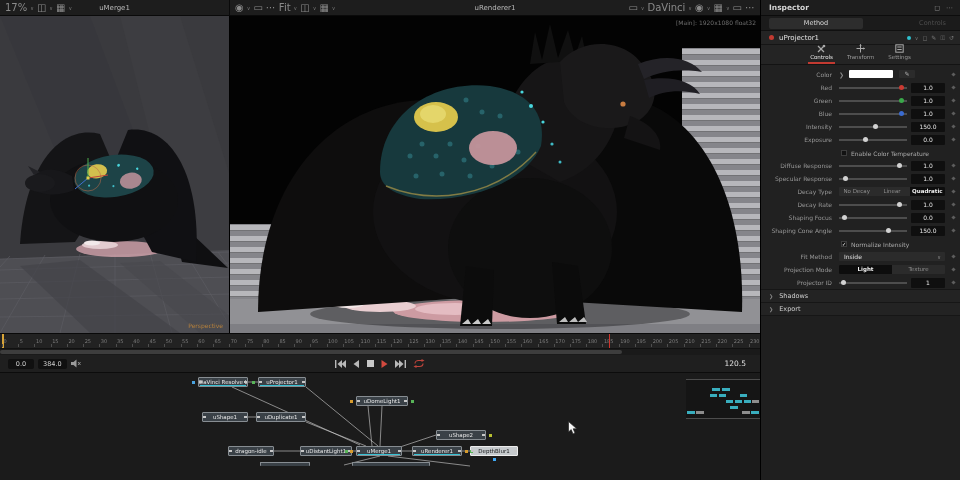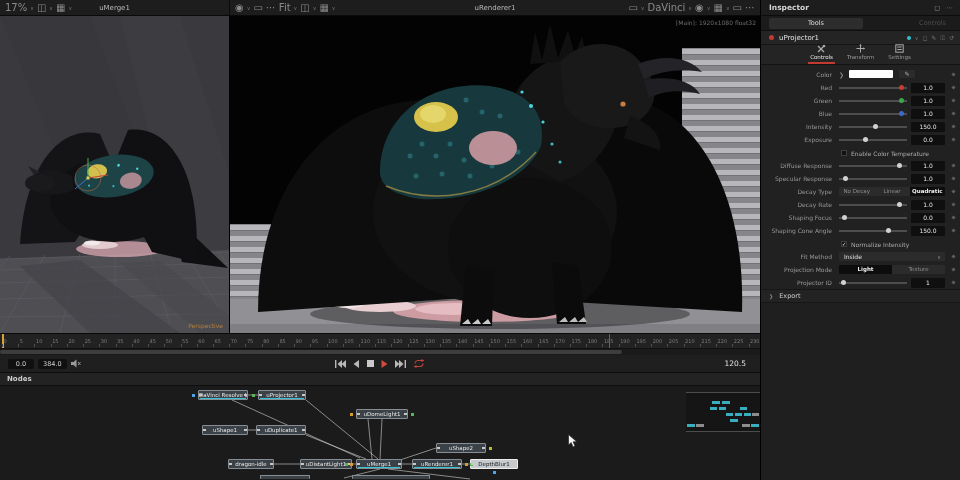--- a/index.html
+++ b/index.html
@@ -411,23 +411,20 @@
               <path d="M2,4.5 a3.5,3 0 0 1 3.5,-3 h4" fill="none" stroke="#c0453c" stroke-width="1.1"></path>
               <path d="M10,4.5 a3.5,3 0 0 1 -3.5,3 h-4" fill="none" stroke="#c0453c" stroke-width="1.1"></path>
               <polygon points="8.5,0 11.5,1.5 8.5,3" fill="#c0453c"></polygon>
               <polygon points="3.5,6 0.5,7.5 3.5,9" fill="#c0453c"></polygon>
             </svg>
           </span>
       </div>
       <div class="cur-frame">120.5</div>
     </div>
 
-    <div class="nodes-header">
-      <span class="nodes-title">Nodes</span>
-    </div>
     <div class="node-canvas" id="nodeCanvas">
       <svg id="linkSvg" width="760" height="95" style="position:absolute;left:0;top:0;z-index:1">
           <line x1="248" y1="9" x2="258" y2="9" stroke="#d5d5d5" stroke-width="0.7" opacity="0.85"></line>
           <line x1="306" y1="14" x2="378" y2="73" stroke="#d5d5d5" stroke-width="0.7" opacity="0.85"></line>
           <line x1="382" y1="33" x2="380" y2="73" stroke="#d5d5d5" stroke-width="0.7" opacity="0.85"></line>
           <line x1="368" y1="33" x2="372" y2="73" stroke="#d5d5d5" stroke-width="0.7" opacity="0.85"></line>
           <line x1="306" y1="49" x2="366" y2="73" stroke="#d5d5d5" stroke-width="0.7" opacity="0.85"></line>
           <line x1="248" y1="44" x2="256" y2="44" stroke="#d5d5d5" stroke-width="0.7" opacity="0.85"></line>
           <line x1="232" y1="14" x2="360" y2="72" stroke="#d5d5d5" stroke-width="0.7" opacity="0.85"></line>
           <line x1="274" y1="78" x2="300" y2="78" stroke="#d5d5d5" stroke-width="0.7" opacity="0.85"></line>
@@ -507,21 +504,21 @@
 
   <div class="inspector">
     <div class="insp-header">
       <span class="insp-title">Inspector</span>
       <span class="insp-hicons">
         <span>◻</span>
         <span>⋯</span>
       </span>
     </div>
     <div class="insp-tabsrow">
-      <div class="tools-btn">Tools</div>
+      <div class="tools-btn">Method</div>
       <div class="modifiers-btn">Controls</div>
     </div>
     <div class="tool-header">
       <span class="red-dot"></span>
       <span class="tool-name">uProjector1</span>
       <span class="tool-hicons">
         <span class="ver-dot"></span>
         <span class="chev">∨</span>
         <span>◻</span>
         <span>✎</span>
@@ -738,17 +735,21 @@
             <span class="shandle" style="left:3.86px;background:#d2d2d2"></span>
             <div class="vbox">1</div>
           </div>
           <span class="ikey">
             <span class="keydiamond"></span>
           </span>
         </div>
       </div>
     <div class="isec">
       <span class="arr">❯</span>
+      <span class="slabel">Shadows</span>
+    </div>
+    <div class="isec">
+      <span class="arr">❯</span>
       <span class="slabel">Export</span>
     </div>
     <div class="insp-rest"></div>
   </div>
 </div>
 
 </body></html>

